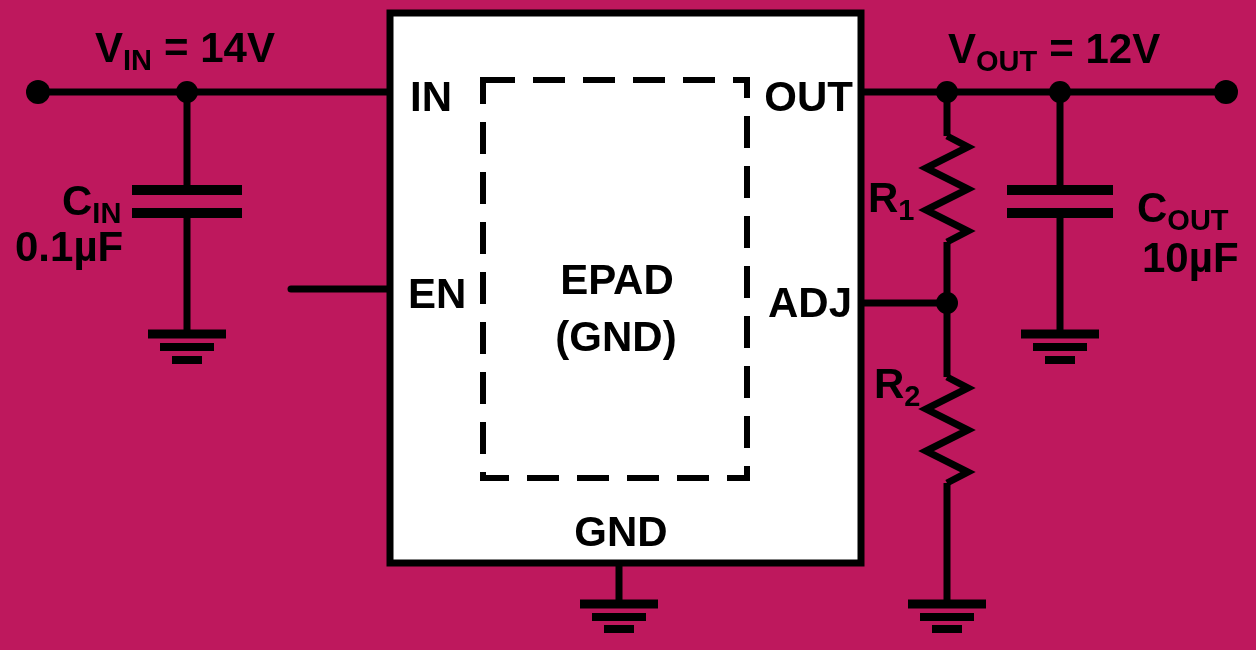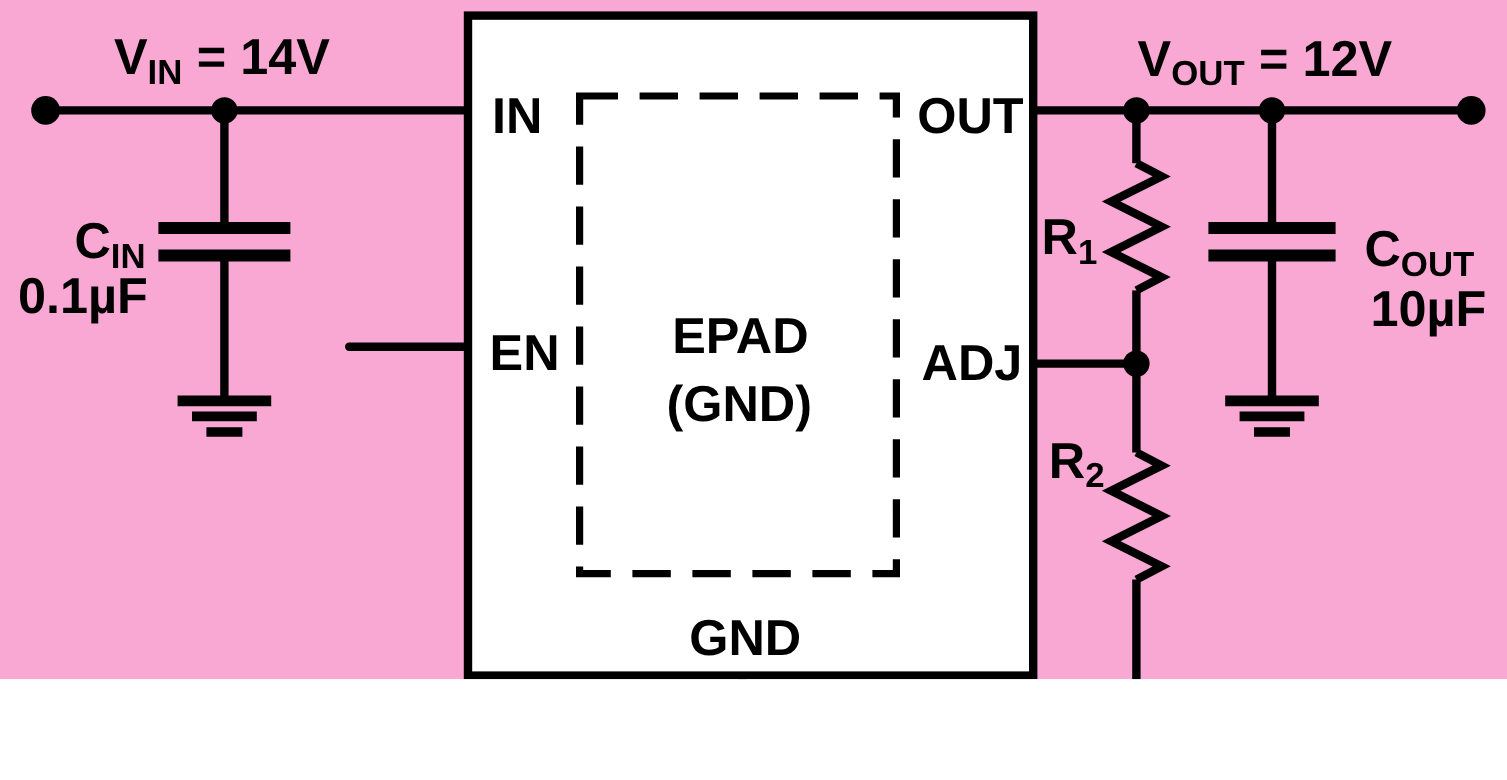--- a/index.html
+++ b/index.html
@@ -3,22 +3,22 @@
 <meta charset="utf-8">
 <style>
   html, body {
     margin: 0;
     padding: 0;
     background: #ffffff;
   }
   .canvas {
     position: relative;
     width: 1256px;
-    height: 566px;
-    background: #f9a8d4;
+    height: 650px;
+    background: #be185d;
     overflow: hidden;
     font-family: "Liberation Sans", "DejaVu Sans", sans-serif;
   }
   svg { display: block; }
   .w {            
     stroke: #000000;
     stroke-width: 7;
     fill: none;
   }
   .w-round { stroke-linecap: round; }

